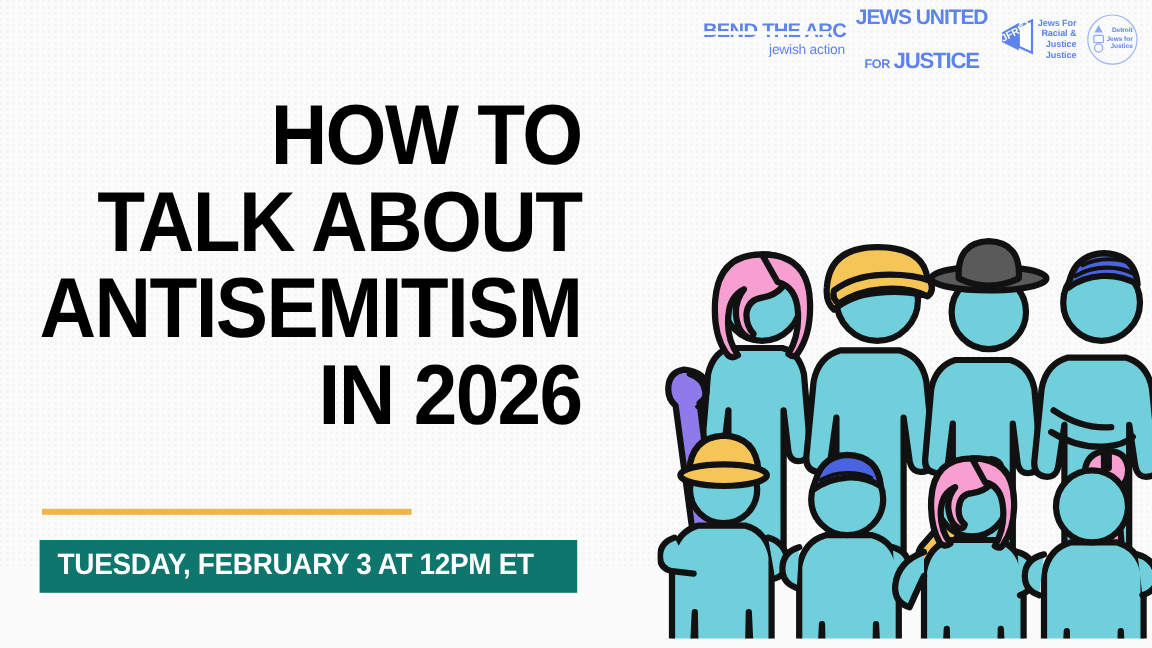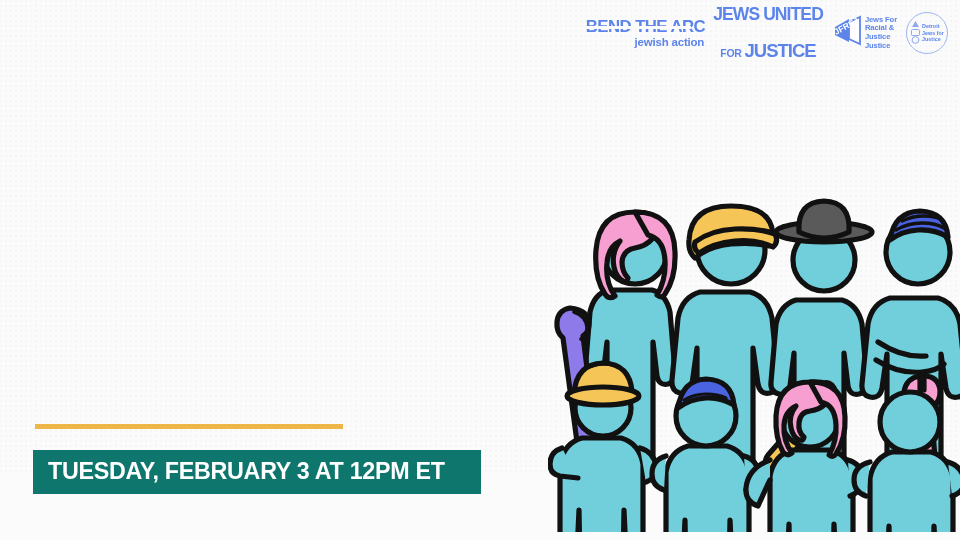--- a/index.html
+++ b/index.html
@@ -12,20 +12,21 @@
     height: 540px;
     overflow: hidden;
     background: #fbfbfb;
     font-family: "Liberation Sans", sans-serif;
   }
   #poster {
     position: relative;
     width: 960px;
     height: 472px;
     background: #fbfbfb;
+    text-align: right;
   }
   
   #poster::before {
     content: "";
     position: absolute;
     inset: 0;
     background-image:
       radial-gradient(circle at 1px 1px, rgba(0,0,0,0.022) 1px, transparent 1.4px);
     background-size: 5px 5px;
     pointer-events: none;
@@ -65,21 +66,21 @@
   .bta-top::after {
     content: "";
     position: absolute;
     left: 0; right: 12%;
     top: 52%;
     height: 2.3px;
     background: #fbfbfb;
   }
   .bta-sub {
     font-family: "Liberation Sans", sans-serif;
-    font-weight: bold;
+    font-weight: normal;
     font-size: 11.5px;
     color: #5c84eb;
     margin-top: 2.5px;
     letter-spacing: -0.2px;
     white-space: nowrap;
   }
 
   
   .cjj { display: flex; align-items: stretch; height: 34px; }
   .cjj-mark {
@@ -297,20 +298,26 @@
       </svg>
       <div class="djj-words">
         <span>Detroit</span>
         <span>Jews for</span>
         <span>Justice</span>
       </div>
     </div>
 
   </div>
 
+  <div class="headline">
+    <div class="headline-line">HOW TO</div>
+    <div class="headline-line">TALK ABOUT</div>
+    <div class="headline-line">ANTISEMITISM</div>
+    <div class="headline-line">IN 2026</div>
+  </div>
 
   <div class="divider"></div>
 
   <div class="date-banner">
     <span class="date-text">TUESDAY, FEBRUARY 3 AT 12PM ET</span>
   </div>
 
   <div class="illustration">
     <svg viewBox="0 0 412 372" xmlns="http://www.w3.org/2000/svg">
       <g stroke="#111111" stroke-width="5.2" stroke-linejoin="round" stroke-linecap="round" fill="#71cfdc">

